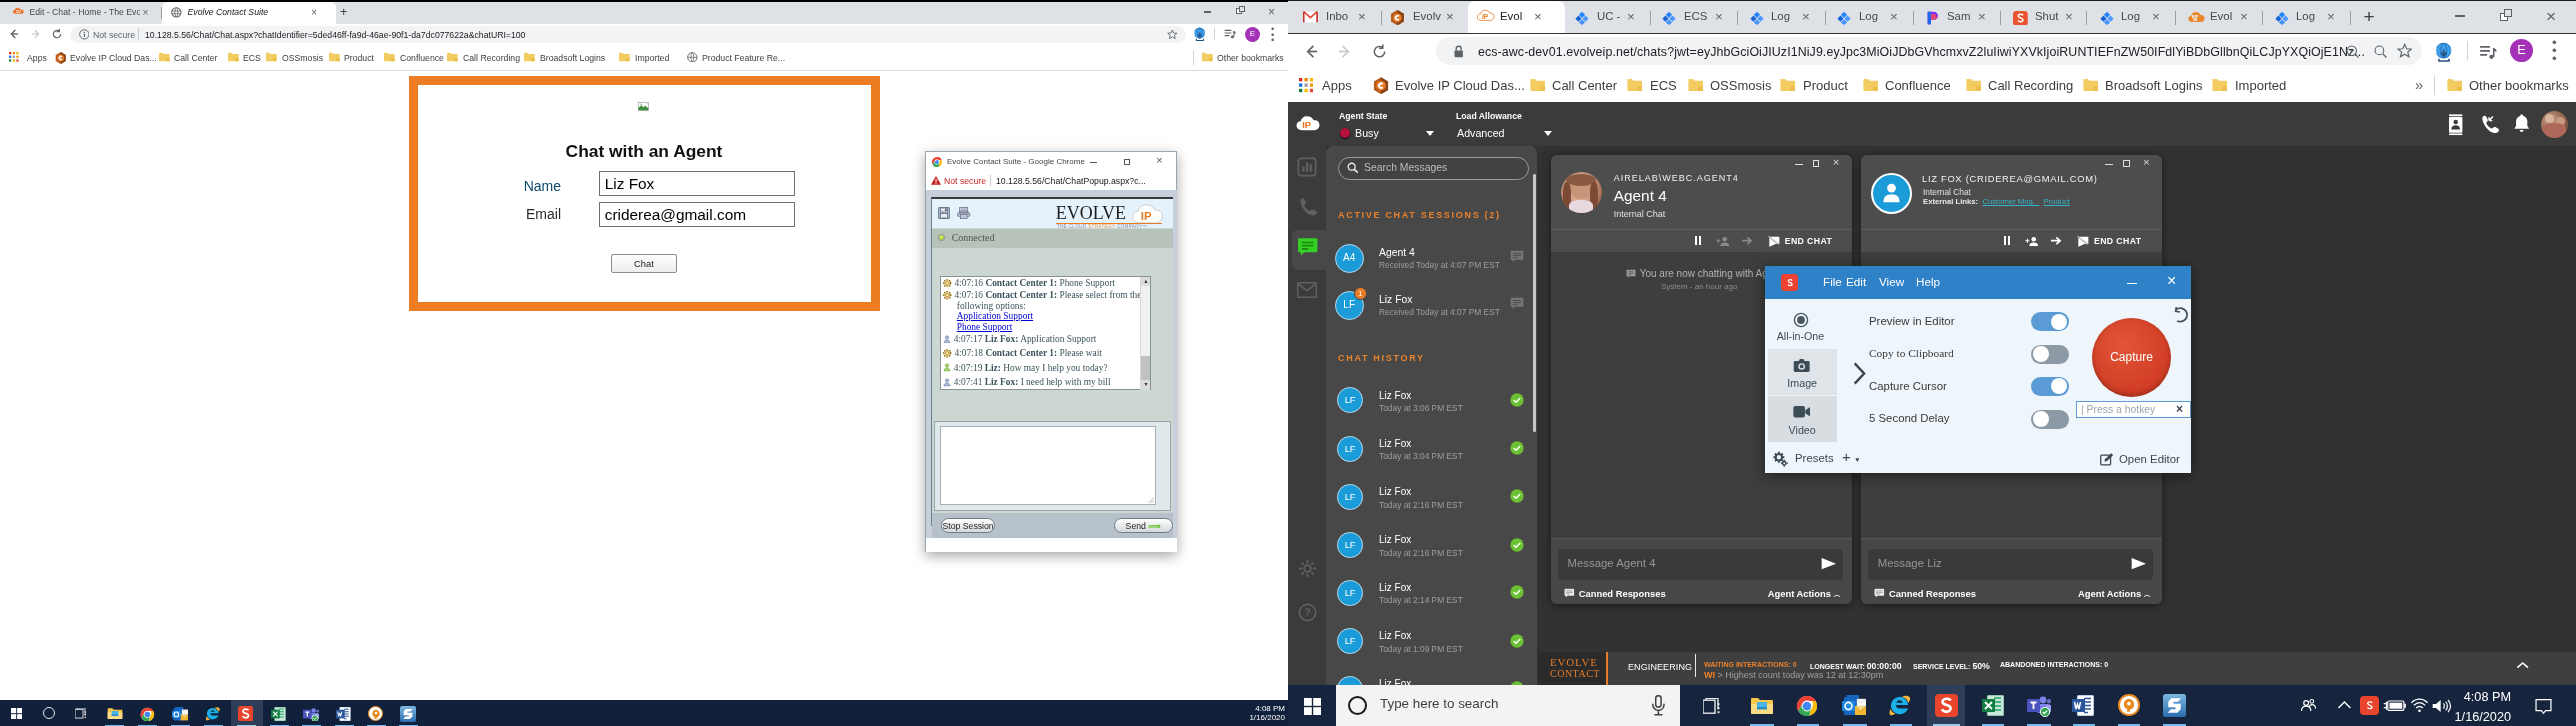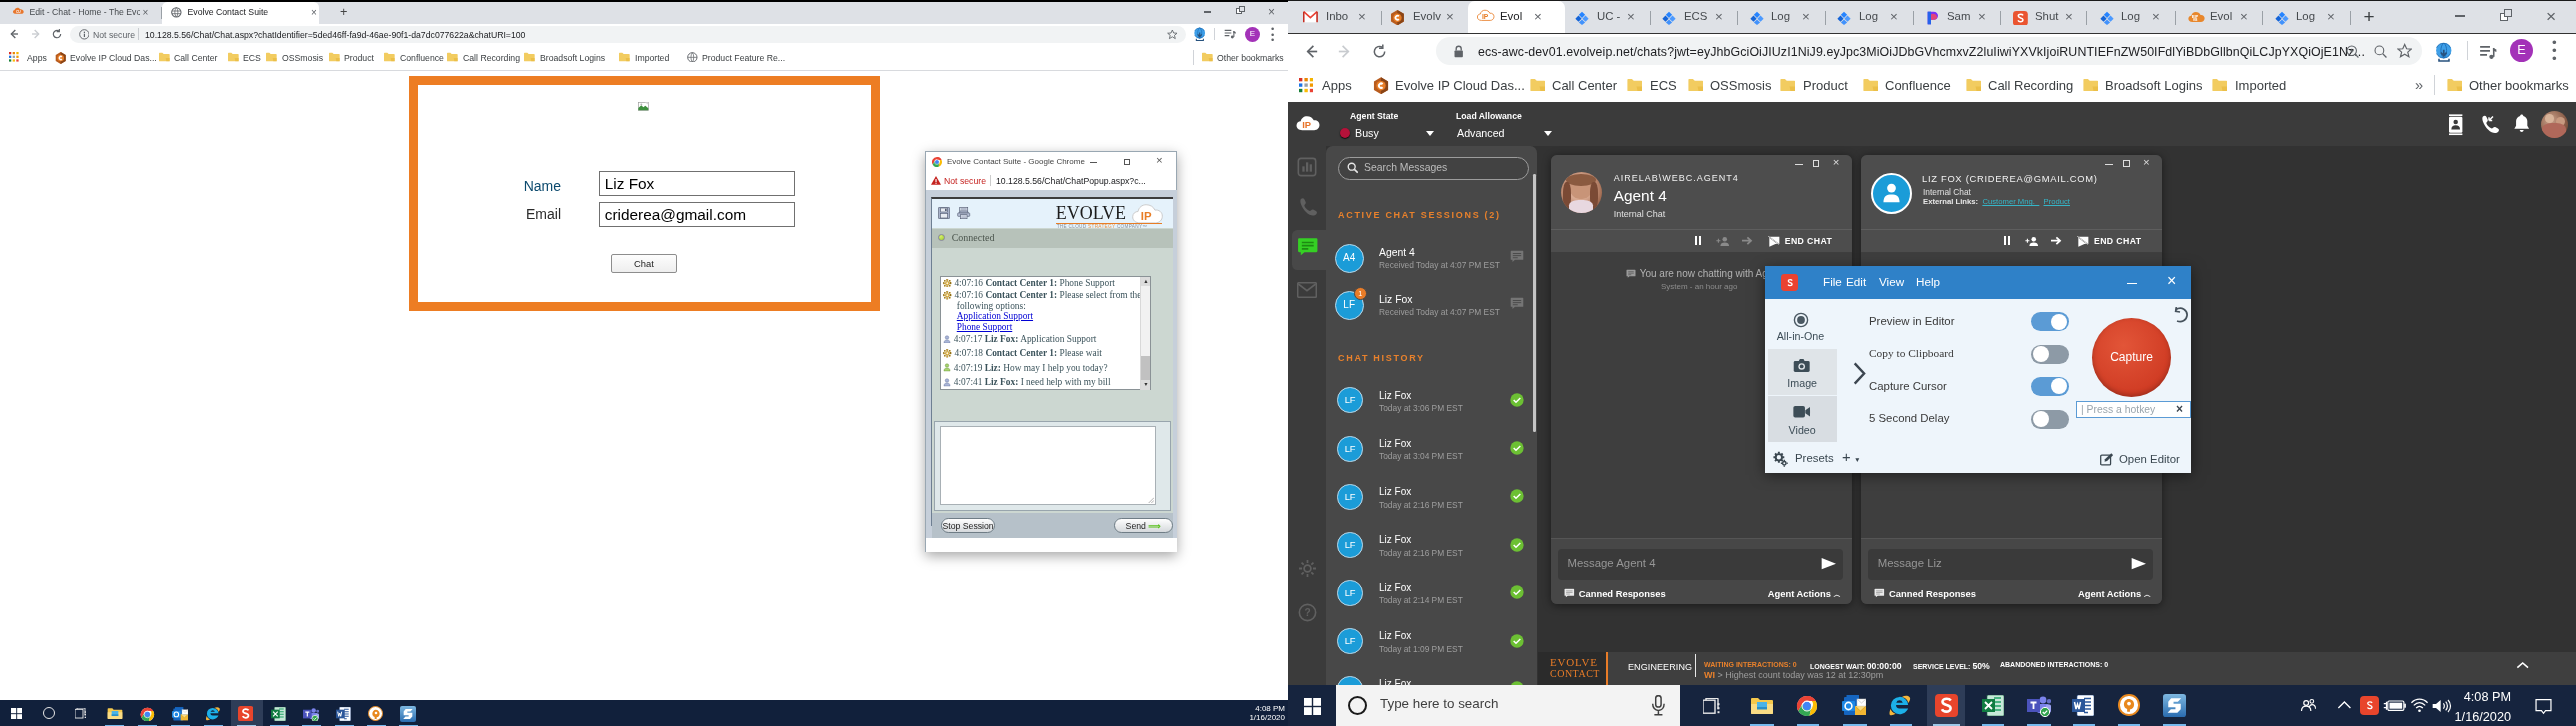--- a/index.html
+++ b/index.html
@@ -65,21 +65,21 @@
     <div class="abs" style="left:5.4px;top:0;width:154px;height:21.5px;">
       <svg class="abs" style="left:8px;top:5.4px" width="10.7" height="10.7" viewBox="0 0 16 16">
           <path fill="#e8762c" d="M3 10 C1 10 0 8.6 0 7.2 C0 5.8 1.1 4.7 2.4 4.6 C2.9 2.6 4.7 1.2 6.8 1.2 C8.5 1.2 10 2.1 10.8 3.5 C13 3.2 16 4.6 16 7 C16 9 14.4 10 13 10 Z"></path>
           <text x="8" y="8.6" font-size="5" fill="#fff" text-anchor="middle" font-weight="bold">CU</text>
         </svg>
       <div class="abs tabtext" style="left:24px;top:5.4px;width:111px;font-size:8.7px;">Edit - Chat - Home - The Evolve I</div>
       <div class="abs xbtn" style="left:137px;top:4.7px;font-size:10px;">×</div>
     </div>
     <div class="abs" style="left:161px;top:5.4px;width:0.7px;height:11.4px;background:#9aa0a6;"></div>
 
-    <div class="abs" style="left:162px;top:0px;width:157px;height:21.5px;background:#fff;border-radius:5.4px 5.4px 0 0;">
+    <div class="abs" style="left:162px;top:0px;width:174px;height:21.5px;background:#fff;border-radius:5.4px 5.4px 0 0;font-style:italic;">
       <svg class="abs" style="left:9.4px;top:5.4px" width="10.7" height="10.7" viewBox="0 0 16 16">
           <circle cx="8" cy="8" r="7" fill="none" stroke="#5f6368" stroke-width="1.6"></circle>
           <path d="M1.5 6 L14.5 6 M1.5 10 L14.5 10 M8 1 C5 4 5 12 8 15 M8 1 C11 4 11 12 8 15" stroke="#5f6368" stroke-width="1.2" fill="none"></path>
         </svg>
       <div class="abs tabtext" style="left:25.5px;top:5.4px;width:114px;font-size:8.7px;color:#202124;">Evolve Contact Suite</div>
       <div class="abs xbtn" style="left:149px;top:4.7px;font-size:10px;">×</div>
     </div>
     <div class="abs" style="left:337px;top:4px;width:13.4px;height:13.4px;color:#444;font-size:12.7px;line-height:13.4px;text-align:center;">+</div>
 
     <div class="abs" style="left:1204px;top:9.4px;width:7.4px;height:1.3px;background:#5f6368;"></div>
@@ -205,20 +205,21 @@
   </div>
   <div class="abs" id="l-page" style="left:0;top:71px;width:1288px;height:629px;background:#fff;">
 
     <div class="abs" style="left:409px;top:4.7px;width:471px;height:235px;border:9.4px solid #ed7d23;background:#fff;">
       <svg class="abs" style="left:220px;top:17px" width="12" height="10" viewBox="0 0 18 15">
           <rect x="0.5" y="0.5" width="15" height="12" fill="#fff" stroke="#9a9a9a"></rect>
           <path d="M0.5 9 L5 5 L8 8 L11 5.5 L15.5 9.5 L15.5 12.5 L0.5 12.5 Z" fill="#3d8f3d"></path>
           <circle cx="5" cy="3.6" r="1.4" fill="#b0b0b0"></circle>
           <path d="M10 0.5 L15.5 0.5 L15.5 4" fill="#d8d8d8"></path>
         </svg>
+      <div class="abs" style="left:0;top:56px;width:452px;text-align:center;font-size:17.4px;font-weight:bold;color:#111;">Chat with an Agent</div>
       <div class="abs" style="left:67px;top:93px;width:76px;text-align:right;font-size:14px;color:#0c4a6e;">Name</div>
       <div class="abs" style="left:181px;top:86px;width:196px;height:25px;border:0.7px solid #707070;font-size:15.4px;color:#000;line-height:23.5px;padding-left:4.7px;">Liz Fox</div>
       <div class="abs" style="left:67px;top:121px;width:76px;text-align:right;font-size:14px;color:#2b2b2b;">Email</div>
       <div class="abs" style="left:181px;top:117px;width:196px;height:25px;border:0.7px solid #707070;font-size:15.4px;color:#000;line-height:23.5px;padding-left:4.7px;">criderea@gmail.com</div>
       <div class="abs" style="left:193px;top:169px;width:66px;height:19px;border:0.7px solid #8d8d8d;border-radius:2px;background:linear-gradient(#fdfdfd,#eee);font-size:9.4px;color:#222;text-align:center;line-height:17.4px;">Chat</div>
     </div>
 
     <div class="abs" id="popup" style="left:925px;top:80px;width:252px;height:401px;background:#fff;border:0.7px solid #99a7b2;box-shadow:0 4px 12px rgba(0,0,0,0.35);">
 
       <svg class="abs" style="left:6px;top:5.4px" width="10" height="10" viewBox="0 0 15 15">
@@ -647,21 +648,21 @@
       </svg>
     <div class="abs" style="left:1181px;top:10px;">Other bookmarks</div>
   </div>
   <div class="abs" id="r-app" style="left:0;top:102px;width:1288px;height:583px;background:#323232;">
 
     <div class="abs" style="left:0;top:0;width:1288px;height:44px;background:#3b3b3b;">
       <svg class="abs" style="left:8px;top:12.7px" width="24" height="17.4" viewBox="0 0 46 31">
           <path d="M12 28 C5 28 1 24 1 19 C1 14 5 11 9 11 C10 5 15 1 21 1 C27 1 32 4 34 9 C40 8 45 12 45 18 C45 24 40 28 35 28 Z" fill="#fff"></path>
           <text x="12" y="24" font-family="'Liberation Sans',sans-serif" font-weight="bold" font-size="18" fill="#e8742a">IP</text>
         </svg>
-      <div class="abs" style="left:51px;top:8.7px;font-size:8.7px;font-weight:bold;color:#fff;margin-left:11px;">Agent State</div>
+      <div class="abs" style="left:51px;top:8.7px;font-size:8.7px;font-weight:bold;color:#fff;">Agent State</div>
       <div class="abs" style="left:52px;top:25.5px;width:10px;height:10px;border-radius:50%;background:#b5123a;box-shadow:0 0.7px 1.3px #000;"></div>
       <div class="abs" style="left:67px;top:25px;font-size:10.7px;color:#fff;">Busy</div>
       <div class="abs" style="left:138px;top:29px;width:0;height:0;border-left:4.7px solid transparent;border-right:4.7px solid transparent;border-top:5.4px solid #fff;"></div>
       <div class="abs" style="left:168px;top:8.7px;font-size:8.7px;font-weight:bold;color:#fff;">Load Allowance</div>
       <div class="abs" style="left:169px;top:25px;font-size:10.7px;color:#fff;">Advanced</div>
       <div class="abs" style="left:256px;top:29px;width:0;height:0;border-left:4.7px solid transparent;border-right:4.7px solid transparent;border-top:5.4px solid #fff;"></div>
       <svg class="abs" style="left:1159px;top:12px" width="17.4" height="21.5" viewBox="0 0 26 32">
           <rect x="3" y="4" width="20" height="24" rx="2" fill="#fff"></rect>
           <rect x="3" y="0.5" width="20" height="2.4" fill="#fff"></rect>
           <rect x="3" y="29" width="20" height="2.4" fill="#fff"></rect>

